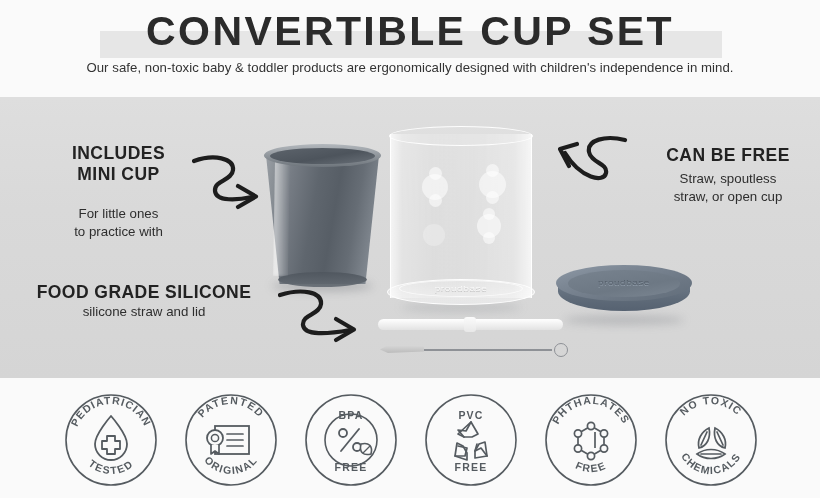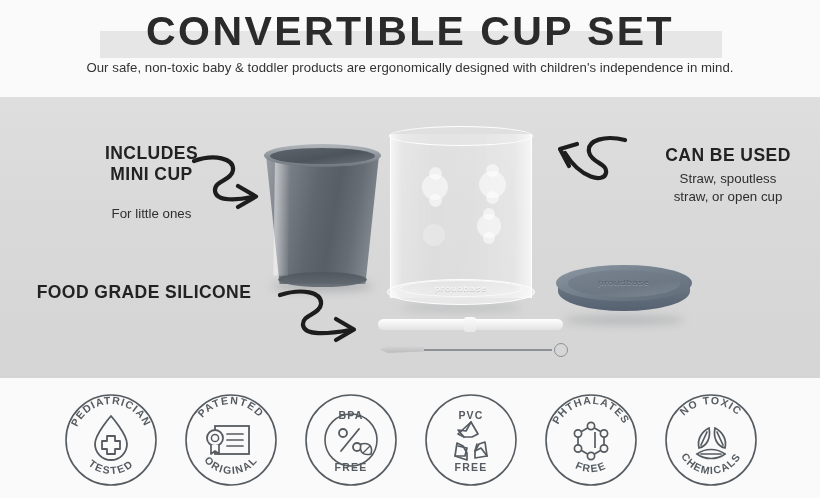--- a/index.html
+++ b/index.html
@@ -83,21 +83,21 @@
     line-height: 21px;
     white-space: nowrap;
   }
   .anno .sub {
     font-size: 13.3px;
     color: #2e2e2e;
     line-height: 17.5px;
     white-space: nowrap;
   }
 
-  #anno-mini  { left: 0;   top: 143px; width: 237px; text-align: center; padding-left: 33px; }
+  #anno-mini  { left: 0;   top: 143px; width: 237px; text-align: center; }
   #anno-three { left: 636px; top: 145px; width: 184px; text-align: center; }
   #anno-silicone { left: 11px; top: 282px; width: 266px; text-align: center; }
 
   
   .arrow { position: absolute; }
 
   
   
   #mini-cup {
     position: absolute;
@@ -392,30 +392,32 @@
   <div id="brush">
     <div class="wire"></div>
     <div class="bristle"></div>
     <div class="loop"></div>
   </div>
 
   <div class="anno" id="anno-mini">
     <div class="h">INCLUDES</div>
     <div class="h">MINI CUP</div>
     <div class="sub" style="margin-top:20px;">For little ones</div>
+    <div class="sub">to practice with</div>
   </div>
 
   <div class="anno" id="anno-three">
-    <div class="h">CAN BE USED</div>
+    <div class="h">CAN BE FREE</div>
     <div class="sub" style="margin-top:4px;">Straw, spoutless</div>
     <div class="sub">straw, or open cup</div>
   </div>
 
   <div class="anno" id="anno-silicone">
     <div class="h">FOOD GRADE SILICONE</div>
+    <div class="sub">silicone straw and lid</div>
   </div>
 
   <svg class="arrow" style="left:190px; top:152px;" width="80" height="62" viewBox="0 0 80 62">
     <path d="M4 9 C24 2, 44 6, 43 18 C42 29, 24 28, 25 39 C26 50, 48 48, 62 45" fill="none" stroke="#1d1d1d" stroke-width="4.2" stroke-linecap="round"></path>
     <path d="M48 34 L66 44.5 L48 55" fill="none" stroke="#1d1d1d" stroke-width="4.2" stroke-linecap="round" stroke-linejoin="round"></path>
   </svg>
 
   <svg class="arrow" style="left:545px; top:134px;" width="86" height="58" viewBox="0 0 86 58">
     <path d="M80 6 C60 1, 42 6, 44 18 C46 29, 63 29, 61 39 C59 49, 36 45, 20 19" fill="none" stroke="#1d1d1d" stroke-width="4.2" stroke-linecap="round"></path>
     <path d="M32 10 L15 15 L24 32" fill="none" stroke="#1d1d1d" stroke-width="4.2" stroke-linecap="round" stroke-linejoin="round"></path>

